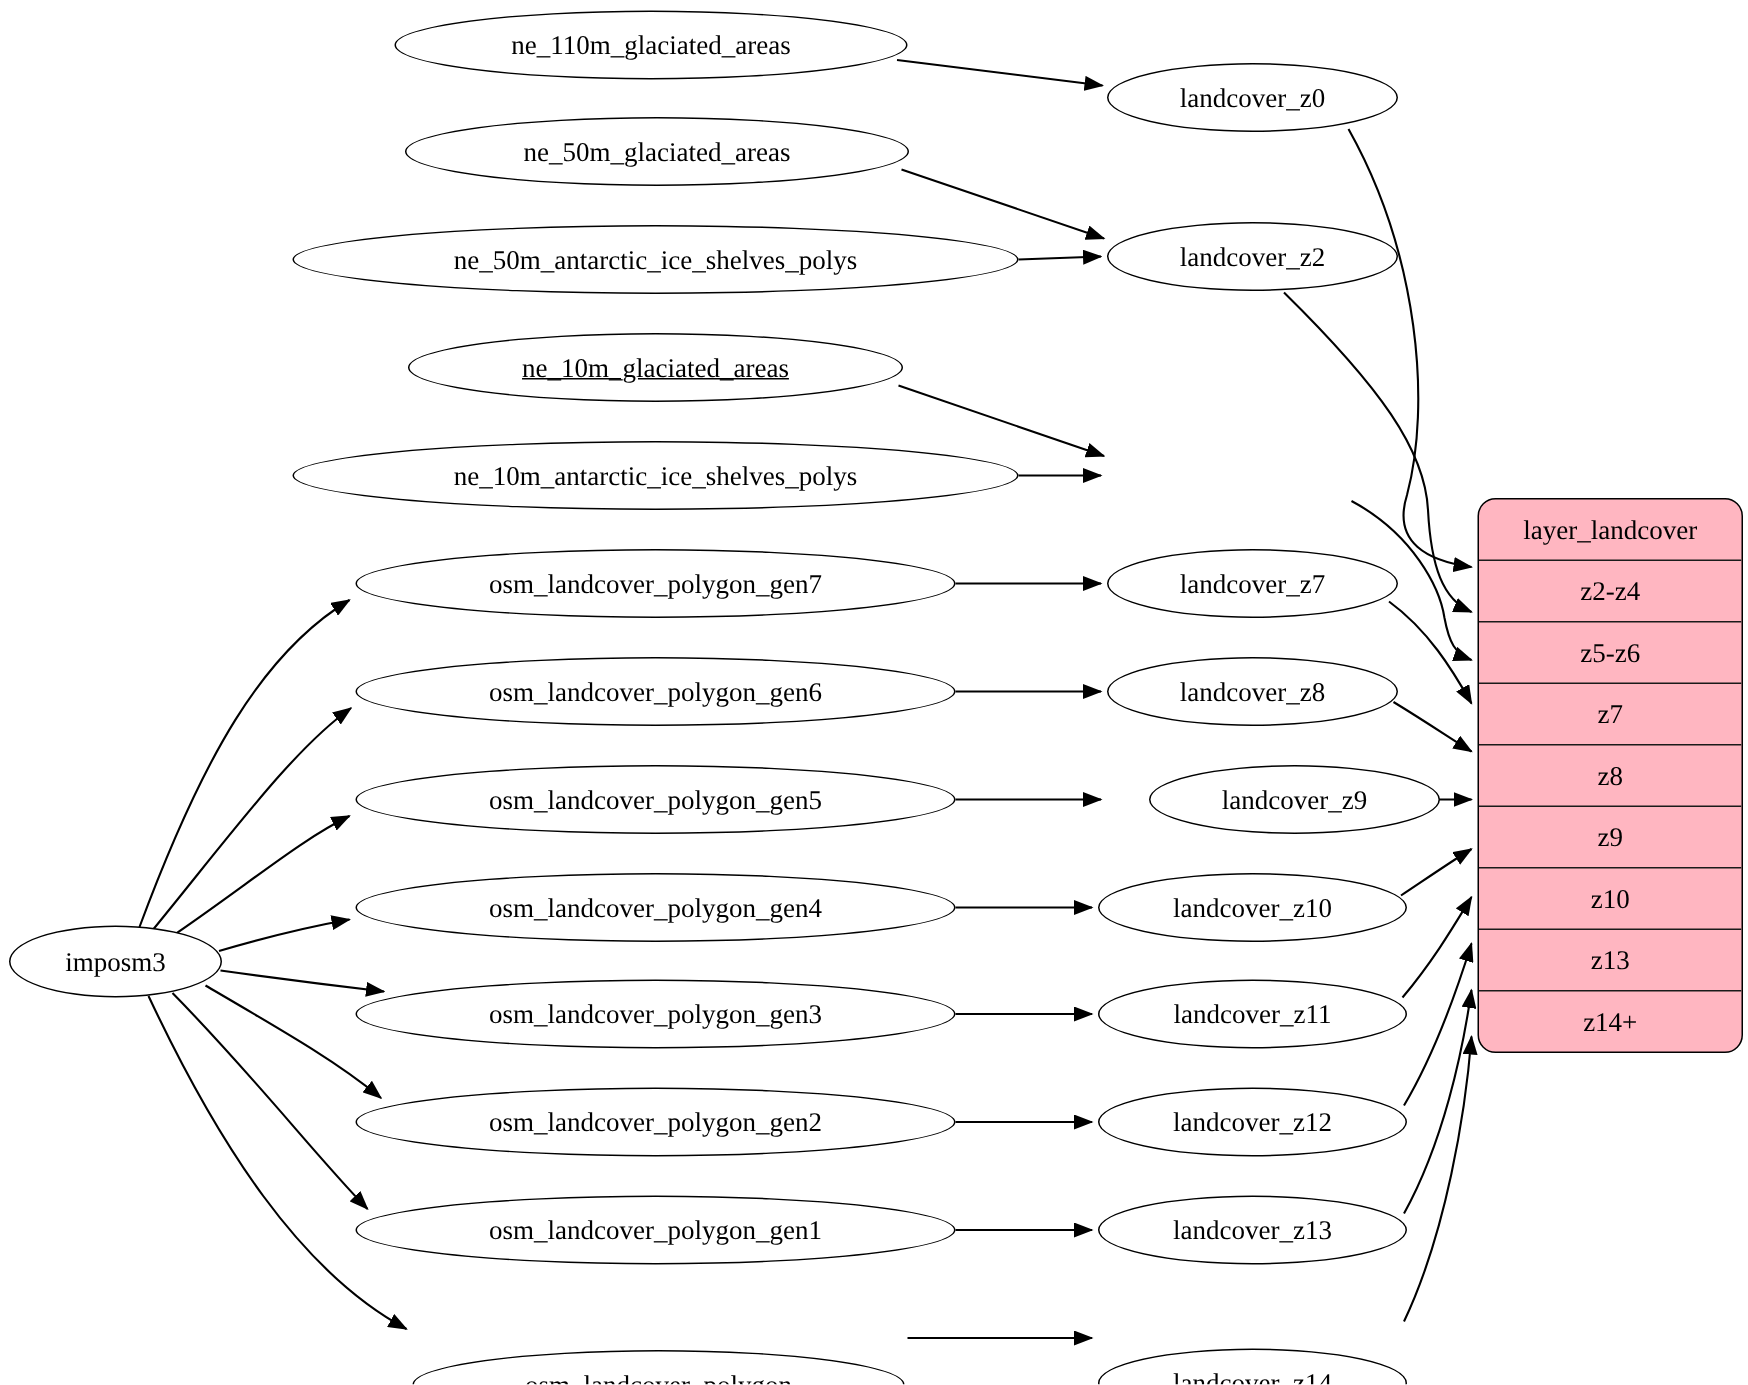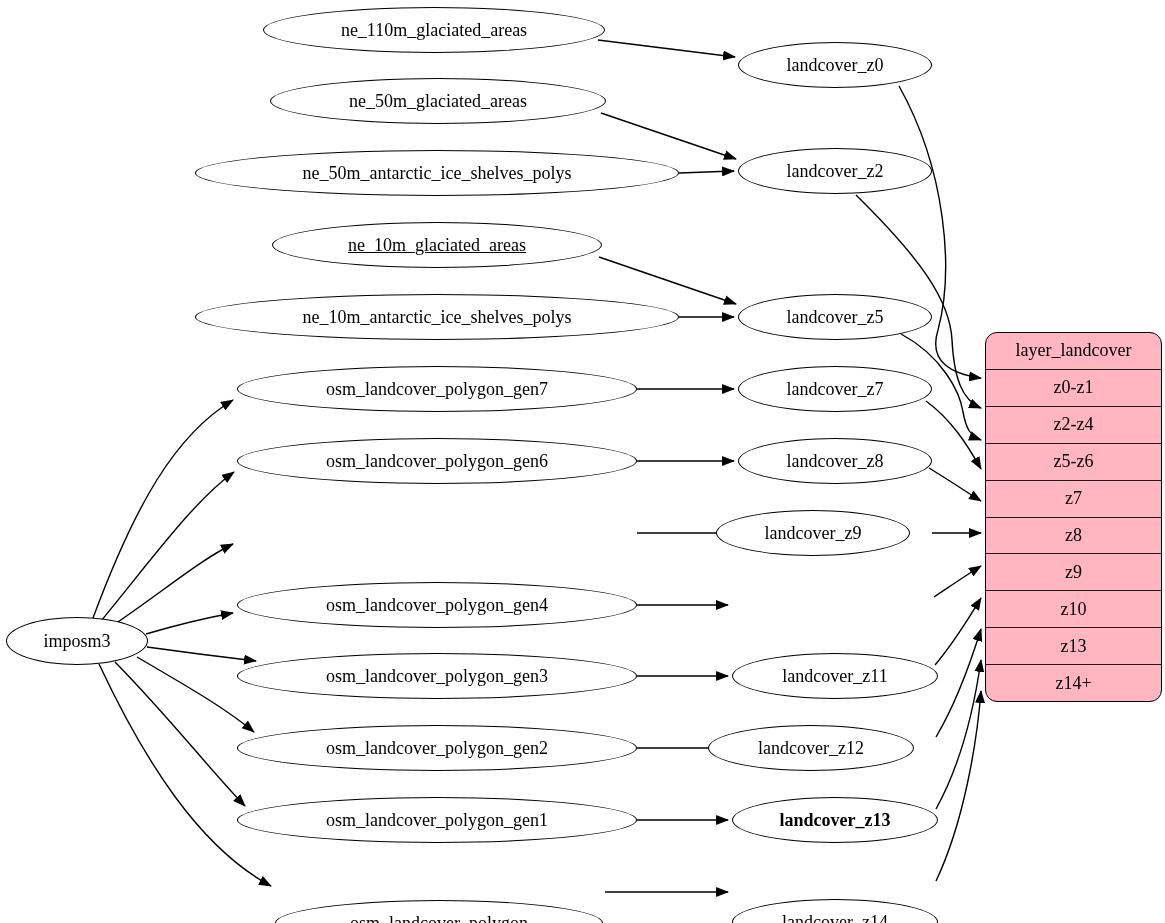--- a/index.html
+++ b/index.html
@@ -85,40 +85,40 @@
 
   <div class="enode" style="left:6px;top:617px;width:142px;height:48px;">imposm3</div>
 
   <div class="enode" style="left:263px;top:7px;width:342px;height:46px;">ne_110m_glaciated_areas</div>
   <div class="enode" style="left:270px;top:78px;width:336px;height:46px;">ne_50m_glaciated_areas</div>
   <div class="enode" style="left:195px;top:150px;width:484px;height:46px;">ne_50m_antarctic_ice_shelves_polys</div>
   <div class="enode" style="left:272px;top:222px;width:330px;height:46px;text-decoration:underline;">ne_10m_glaciated_areas</div>
   <div class="enode" style="left:195px;top:294px;width:484px;height:46px;">ne_10m_antarctic_ice_shelves_polys</div>
   <div class="enode" style="left:237px;top:366px;width:400px;height:46px;">osm_landcover_polygon_gen7</div>
   <div class="enode" style="left:237px;top:438px;width:400px;height:46px;">osm_landcover_polygon_gen6</div>
+  <div class="enode" style="left:237px;top:510px;width:400px;height:46px;">osm_landcover_polygon_gen5</div>
   <div class="enode" style="left:237px;top:582px;width:400px;height:46px;">osm_landcover_polygon_gen4</div>
   <div class="enode" style="left:237px;top:653px;width:400px;height:46px;">osm_landcover_polygon_gen3</div>
   <div class="enode" style="left:237px;top:725px;width:400px;height:46px;">osm_landcover_polygon_gen2</div>
   <div class="enode" style="left:237px;top:797px;width:400px;height:46px;">osm_landcover_polygon_gen1</div>
   <div class="enode" style="left:275px;top:900px;width:328px;height:46px;">osm_landcover_polygon</div>
 
   <div class="enode" style="left:738px;top:42px;width:194px;height:46px;">landcover_z0</div>
   <div class="enode" style="left:738px;top:148px;width:194px;height:46px;">landcover_z2</div>
-  <div class="enode" style="left:738px;top:294px;width:194px;height:46px;">landcover_z5</div>
   <div class="enode" style="left:738px;top:366px;width:194px;height:46px;">landcover_z7</div>
   <div class="enode" style="left:738px;top:438px;width:194px;height:46px;">landcover_z8</div>
-  <div class="enode" style="left:716px;top:510px;width:194px;height:46px;">landcover_z9</div>
+  <div class="enode" style="left:766px;top:510px;width:194px;height:46px;">landcover_z9</div>
+  <div class="enode" style="left:732px;top:582px;width:206px;height:46px;">landcover_z10</div>
   <div class="enode" style="left:732px;top:653px;width:206px;height:46px;">landcover_z11</div>
-  <div class="enode" style="left:708px;top:725px;width:206px;height:46px;">landcover_z12</div>
-  <div class="enode" style="left:732px;top:797px;width:206px;height:46px;font-weight:bold;">landcover_z13</div>
+  <div class="enode" style="left:732px;top:725px;width:206px;height:46px;">landcover_z12</div>
+  <div class="enode" style="left:732px;top:797px;width:206px;height:46px;">landcover_z13</div>
   <div class="enode" style="left:732px;top:899px;width:206px;height:46px;text-align:right;">landcover_z14</div>
 
   <div class="rtable">
     <div class="cell">layer_landcover</div>
-    <div class="cell">z0-z1</div>
     <div class="cell">z2-z4</div>
     <div class="cell">z5-z6</div>
     <div class="cell">z7</div>
     <div class="cell">z8</div>
     <div class="cell">z9</div>
     <div class="cell">z10</div>
     <div class="cell">z13</div>
     <div class="cell">z14+</div>
   </div>
 

